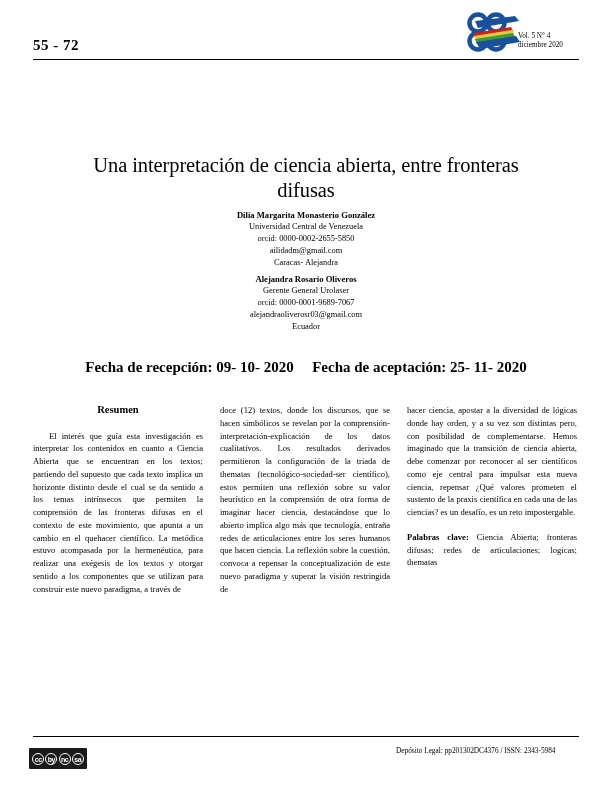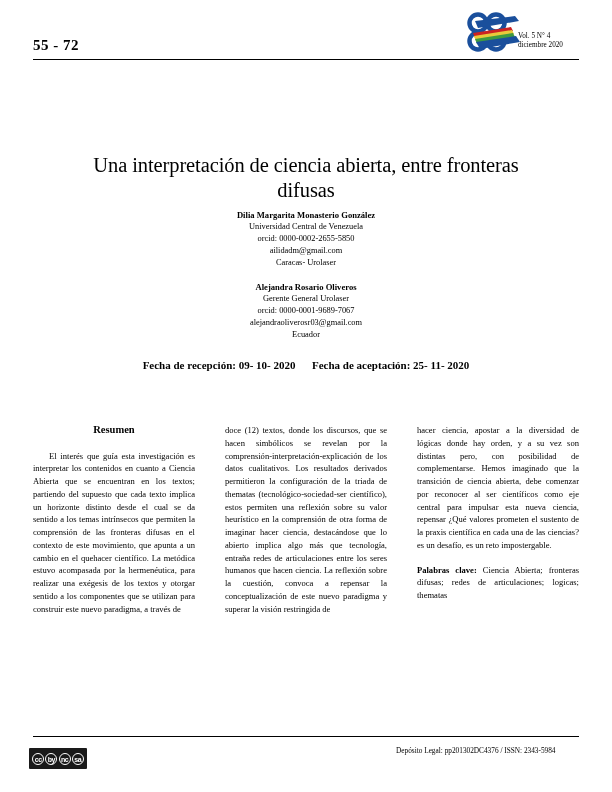--- a/index.html
+++ b/index.html
@@ -80,56 +80,55 @@
   }
 
   
   .authors {
     position: absolute;
     left: 106px;
     top: 209px;
     width: 400px;
     text-align: center;
   }
-  .author-block { margin-bottom: 12px; }
+  .author-block { margin-bottom: 4px; }
   .author-block:last-child { margin-bottom: 0; }
   .author-name {
     font-size: 8.6px;
     font-weight: bold;
     line-height: 1.42;
   }
   .author-line {
     font-size: 8.4px;
     line-height: 1.42;
     text-align: center;
   }
 
   
   .dates-line {
     position: absolute;
     left: 66px;
     top: 358px;
     width: 480px;
     text-align: center;
-    font-size: 11px;
+    font-size: 15px;
     font-weight: bold;
     line-height: 1.3;
   }
   .dates-line .gap { display: inline-block; width: 11px; }
 
   
   .abstract {
     position: absolute;
     left: 33px;
     top: 404px;
     width: 546px;
     height: 290px;
     display: flex;
-    gap: 30px;
-    margin-top: 20px;
+    gap: 17px;
   }
   .col {
     width: 170px;
     font-size: 8.55px;
     line-height: 1.495;
     text-align: justify;
     text-justify: inter-word;
   }
   .col-heading {
     text-align: center;
@@ -229,21 +228,21 @@
 
 <h1 class="article-title">Una interpretación de ciencia abierta, entre fronteras difusas</h1>
 
 <div class="authors">
 
   <div class="author-block">
     <div class="author-name">Dilia Margarita Monasterio González</div>
     <div class="author-line">Universidad Central de Venezuela</div>
     <div class="author-line">orcid: 0000-0002-2655-5850</div>
     <div class="author-line">ailidadm@gmail.com</div>
-    <div class="author-line">Caracas- Urolaser</div>
+    <div class="author-line">Caracas- Alejandra</div>
   </div>
 
   <div class="author-block">
     <div class="author-name">Alejandra Rosario Oliveros</div>
     <div class="author-line">Gerente General Urolaser</div>
     <div class="author-line">orcid: 0000-0001-9689-7067</div>
     <div class="author-line">alejandraoliverosr03@gmail.com</div>
     <div class="author-line">Ecuador</div>
   </div>
 

